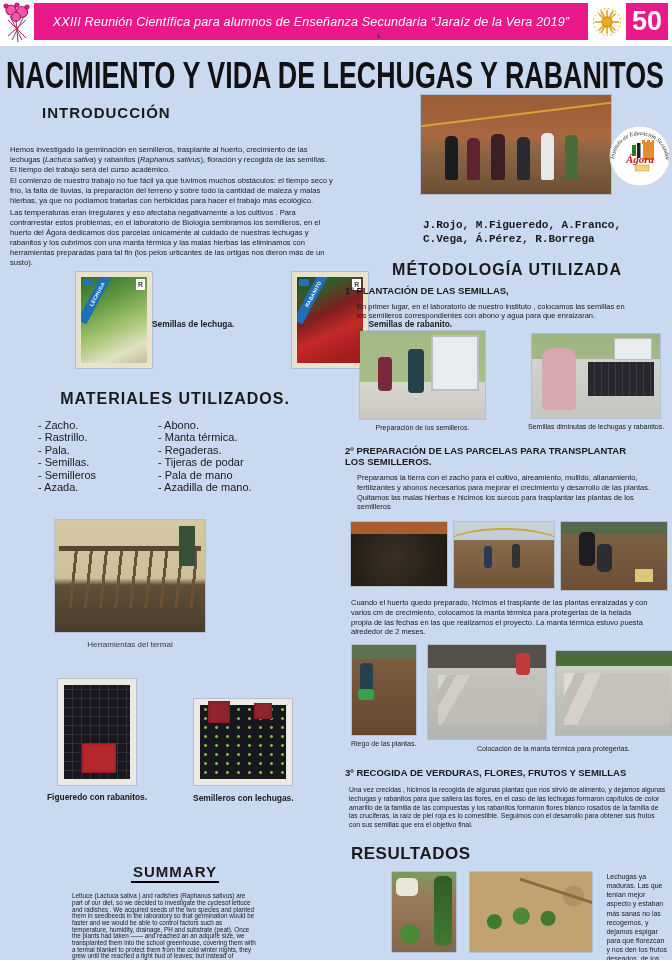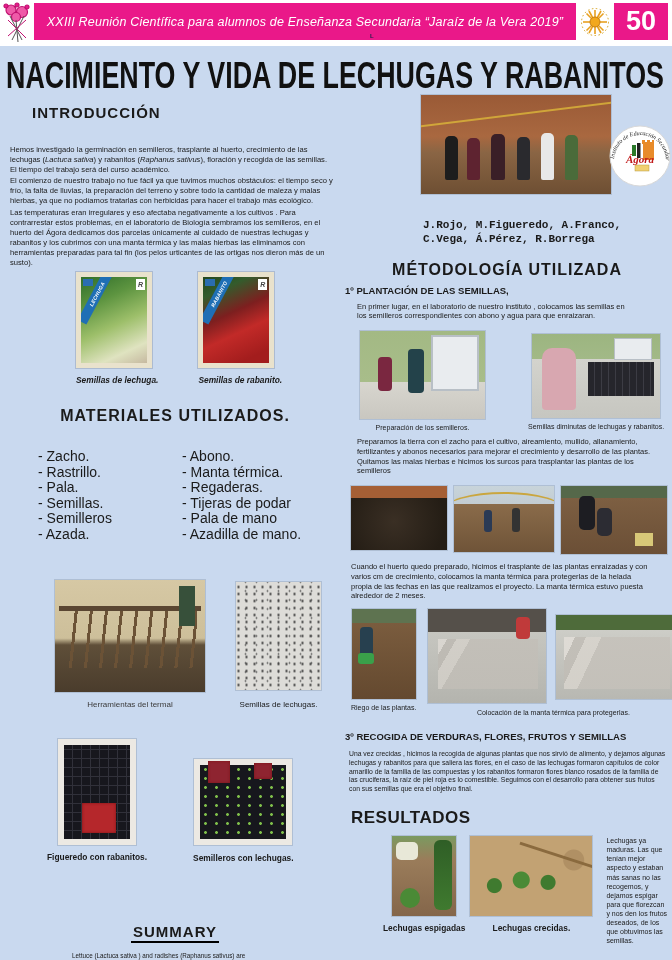--- a/index.html
+++ b/index.html
@@ -5,53 +5,53 @@
   html,body{margin:0;padding:0;background:#ffffff;}
   .poster{position:relative;width:672px;height:960px;background:#c9d9ef;overflow:hidden;
           font-family:"Liberation Sans","DejaVu Sans",sans-serif;color:#1a1a1a;}
   
   .hdr{position:absolute;top:0;left:0;width:672px;height:46px;background:#fff;display:flex;align-items:stretch;}
   .hdr-logo{width:34px;display:flex;align-items:center;justify-content:center;background:#fff;}
   .hdr-band{flex:1;background:#ea1889;margin:3px 0 6px 0;position:relative;display:flex;align-items:center;justify-content:center;}
   .hdr-band .t{color:#fff;font-weight:normal;font-style:italic;font-size:12.5px;letter-spacing:.2px;}
   .stray{position:absolute;left:62%;bottom:1px;font-size:6px;color:#20204a;font-weight:bold;}
   .hdr-sun{width:38px;background:#fff;margin:3px 0 6px 0;display:flex;align-items:center;justify-content:center;}
-  .hdr-num{width:54px;background:#ea1889;margin:3px 4px 6px 0;display:flex;align-items:center;justify-content:center;
+  .hdr-num{width:42px;background:#ea1889;margin:3px 4px 6px 0;display:flex;align-items:center;justify-content:center;
            color:#fff;font-weight:bold;font-size:27px;}
   
   .title-svg{position:absolute;top:54px;left:4px;}
   
   .colL{position:absolute;left:10px;top:104px;width:330px;}
   .colR{position:absolute;left:345px;top:95px;width:324px;}
   .h1{font-size:15px;font-weight:bold;letter-spacing:1px;}
-  .h1.ind{margin-left:22px;}
+  .h1.ind{margin-left:32px;}
   .h1.ctr{text-align:center;}
   .body-txt{font-size:7.6px;line-height:1.33;}
   .body-txt p{margin:0 0 1px 0;}
   .small-txt{font-size:7.5px;line-height:1.3;}
   .cap{font-size:8px;text-align:center;}
   .cap.b{font-weight:bold;font-size:8.4px;}
   .cap.sm{font-size:7px;}
   .nowrap{white-space:nowrap;}
   .ph{position:relative;overflow:hidden;box-shadow:0 0 0 1px rgba(60,70,90,.18);}
   
   .pkt-row{display:flex;margin-left:66px;margin-top:4px;}
-  .pkt-fig{display:flex;flex-direction:column;font-style:italic;}
+  .pkt-fig{display:flex;flex-direction:row;align-items:center;}
   .pkt{width:76px;height:96px;background:#e9e2cc;padding:5px;box-sizing:border-box;box-shadow:0 0 0 1px rgba(60,70,90,.2);}
   .pkt-in{width:100%;height:100%;position:relative;overflow:hidden;}
   .pkt-in.lec{background:linear-gradient(155deg,#2f6e2a 0%,#5d9440 28%,#9dbf6a 55%,#dfe3c0 82%,#c6b9a0 100%);}
   .pkt-in.rab{background:linear-gradient(155deg,#24471f 0%,#335c2c 18%,#7d1f1f 42%,#c22a28 62%,#a31d1d 88%);}
   .pkt-ribbon{position:absolute;left:-16px;top:12px;width:64px;transform:rotate(-62deg);background:#1f6fb5;color:#fff;
               font-size:5px;font-weight:bold;text-align:center;padding:2px 0;letter-spacing:.3px;}
   .pkt-r{position:absolute;top:2px;right:2px;width:9px;height:11px;background:#fff;color:#444;font-size:7px;font-weight:bold;
          text-align:center;line-height:11px;}
   .pkt-chip{position:absolute;top:2px;left:2px;width:10px;height:7px;background:#2a6db0;}
   
   .mat-row{display:flex;margin-top:8px;}
-  .mat-list{list-style:none;margin:16px;padding:0;font-size:14px;line-height:1.05;}
+  .mat-list{list-style:none;margin:4px;padding:0;font-size:11px;line-height:1.05;}
   .mat-list li{margin-bottom:.8px;}
   .mat-left{margin-left:28px;width:112px;}
   
   .fig{display:flex;flex-direction:column;align-items:center;}
   .tray{background:#ece9e3;padding:6px;box-sizing:border-box;position:relative;box-shadow:0 0 0 1px rgba(60,70,90,.18);}
   .tray-in{width:100%;height:100%;background-color:#17171d;position:relative;
     background-image:repeating-linear-gradient(0deg,transparent 0 8px,#31313a 8px 9px),
                      repeating-linear-gradient(90deg,transparent 0 8px,#31313a 8px 9px);}
   .tray-pkt{position:absolute;background:#b5272b;box-shadow:inset 0 0 3px #7c1216;}
   .speck-green{background-image:radial-gradient(circle,#7fbf4a 1.2px,transparent 1.6px);background-size:11px 9px;}
@@ -138,21 +138,21 @@
       <div class="pkt-fig">
         <div class="pkt">
           <div class="pkt-in lec">
             <div class="pkt-chip"></div>
             <div class="pkt-ribbon">LECHUGA</div>
             <div class="pkt-r">R</div>
           </div>
         </div>
         <div class="cap b nowrap" style="margin-top:7px;">Semillas de lechuga.</div>
       </div>
-      <div class="pkt-fig" style="margin-left:40px;">
+      <div class="pkt-fig" style="margin-left:58px;">
         <div class="pkt">
           <div class="pkt-in rab">
             <div class="pkt-chip"></div>
             <div class="pkt-ribbon">RABANITO</div>
             <div class="pkt-r">R</div>
           </div>
         </div>
         <div class="cap b nowrap" style="margin-top:7px;">Semillas de rabanito.</div>
       </div>
     </div>
@@ -179,24 +179,20 @@
     </div>
 
     <div style="display:flex;margin-top:22px;margin-left:45px;">
       <div class="fig">
         <div class="ph" style="width:150px;height:112px;background:linear-gradient(180deg,#d6c8a4 0%,#cdbf9a 52%,#5f4f39 58%,#4a3c2c 100%);">
           <div style="position:absolute;left:8px;top:28px;width:134px;height:60px;background:repeating-linear-gradient(96deg,transparent 0 12px,#6b5236 12px 15px);"></div>
           <div style="position:absolute;left:4px;top:26px;width:142px;height:5px;background:#5a4632;"></div>
           <div style="position:absolute;right:10px;top:6px;width:16px;height:40px;background:#37503a;"></div>
         </div>
         <div class="cap nowrap" style="margin-top:8px;color:#3a3a3a;">Herramientas del termal</div>
-      </div>
-      <div class="fig" style="margin-left:31px;">
-        <div class="ph" style="width:85px;height:108px;margin-top:2px;background-color:#dddcd8;background-image:radial-gradient(circle,#3d3d3d 1px,transparent 1.3px),radial-gradient(circle,#555 .8px,transparent 1.1px);background-size:8px 7px,11px 9px;background-position:center;"></div>
-        <div class="cap nowrap" style="margin-top:10px;">Semillas de lechugas.</div>
       </div>
     </div>
 
     <div style="display:flex;margin-top:30px;margin-left:37px;">
       <div class="fig">
         <div class="tray" style="width:78px;height:106px;">
           <div class="tray-in">
             <div class="tray-pkt" style="left:18px;bottom:6px;width:34px;height:30px;"></div>
           </div>
         </div>
@@ -270,20 +266,21 @@
       <div class="fig" style="margin-left:43px;margin-top:3px;">
         <div class="ph" style="width:128px;height:84px;background:linear-gradient(180deg,#9cb580 0%,#a2b987 30%,#d3d3cd 30%,#c6c6c0 100%);">
           <div style="position:absolute;left:10px;top:14px;width:34px;height:62px;background:#d8a7b0;border-radius:10px 10px 4px 4px;"></div>
           <div style="position:absolute;right:6px;top:28px;width:66px;height:34px;background:#26262c;background-image:repeating-linear-gradient(90deg,transparent 0 6px,#3c3c44 6px 7px);"></div>
           <div style="position:absolute;right:8px;top:4px;width:36px;height:20px;background:#e9ecef;border:1px solid #b8bfc6;"></div>
         </div>
         <div class="cap sm nowrap" style="margin-top:5px;">Semillas diminutas de lechugas y rabanitos.</div>
       </div>
     </div>
 
+    <div class="met-step" style="width:300px;">2º  PREPARACIÓN DE LAS PARCELAS PARA TRANSPLANTAR LOS SEMILLEROS.</div>
     <div class="small-txt" style="margin:6px 0 0 12px;width:300px;">Preparamos la tierra con el zacho para el cultivo, aireamiento, mullido, allanamiento, fertilizantes y abonos necesarios para mejorar el crecimiento y desarrollo  de las plantas. Quitamos las malas hierbas e hicimos los surcos para trasplantar las plantas de los semilleros</div>
 
     <div class="three-row">
       <div class="ph" style="width:96px;height:64px;background:radial-gradient(circle at 45% 55%,#3a2f24 0%,#241d15 80%);">
         <div style="position:absolute;left:0;top:0;width:100%;height:12px;background:#a55f35;"></div>
       </div>
       <div class="ph" style="width:100px;height:66px;margin-left:7px;background:linear-gradient(180deg,#c8d4da 0%,#c2ccd2 28%,#8a6b4a 28%,#6f5438 100%);">
         <div style="position:absolute;left:-10px;top:6px;width:120px;height:34px;border-top:2px solid #caa63e;border-radius:50%;"></div>
         <div style="position:absolute;left:30px;top:24px;width:8px;height:22px;background:#2a3a55;border-radius:3px;"></div>
         <div style="position:absolute;left:58px;top:22px;width:8px;height:24px;background:#333;border-radius:3px;"></div>

